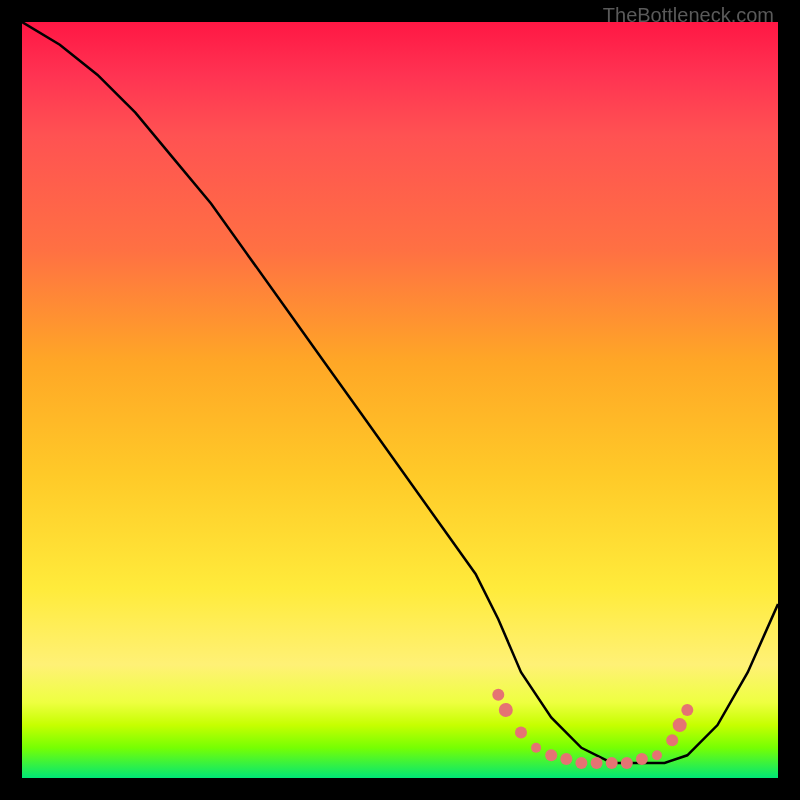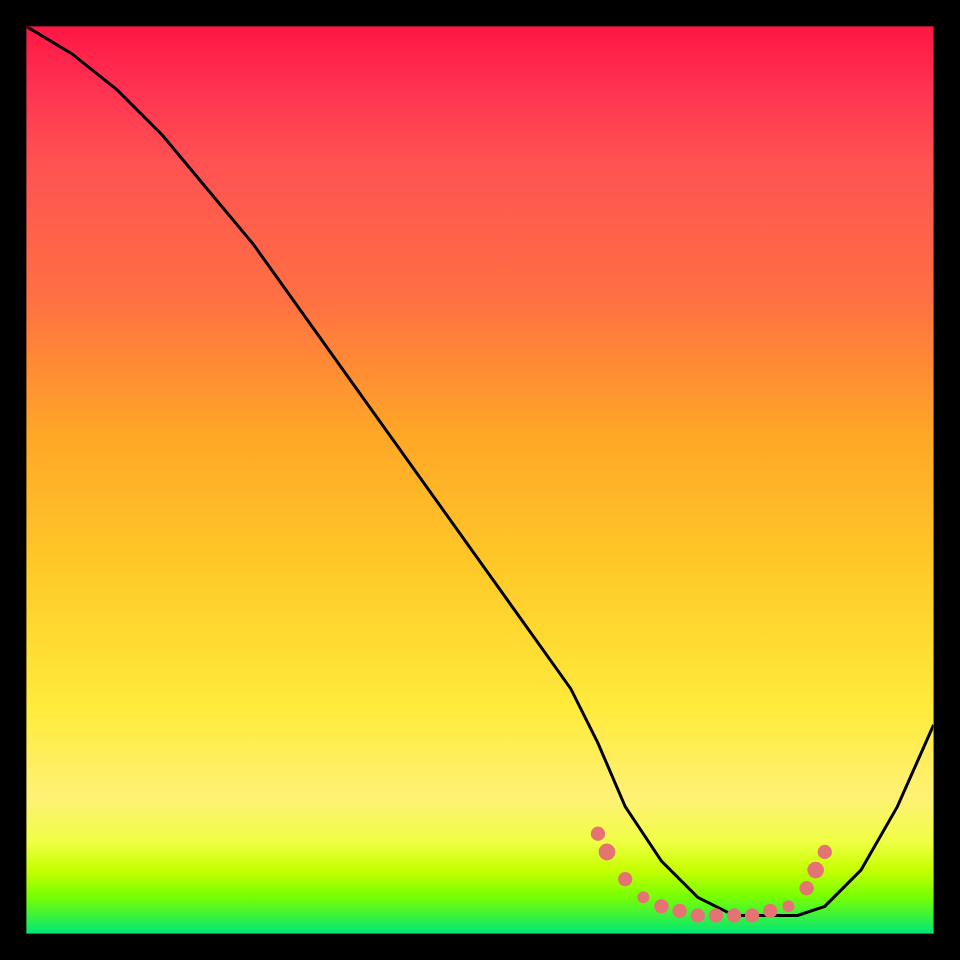--- a/index.html
+++ b/index.html
@@ -56,20 +56,21 @@
     z-index: 5;
   }
   .dot {
     fill: #e57373;
   }
 </style>
 </head>
 <body>
 
 <div class="chart-container">
+  <div class="watermark">TheBottleneck.com</div>
   <div class="plot-area">
     <svg class="curve" viewBox="0 0 756 756" preserveAspectRatio="none">
       <path id="curve-path" fill="none" stroke="#000" stroke-width="2.5" d="M0.0 0.0 L37.8 22.7 L75.6 52.9 L113.4 90.7 L151.2 136.1 L189.0 181.4 L226.8 234.4 L264.6 287.3 L302.4 340.2 L340.2 393.1 L378.0 446.0 L415.8 499.0 L453.6 551.9 L476.3 597.2 L499.0 650.2 L529.2 695.5 L559.4 725.8 L589.7 740.9 L619.9 740.9 L642.6 740.9 L665.3 733.3 L695.5 703.1 L725.8 650.2 L756.0 582.1"></path>
       <g id="dots">
           <circle cx="476.3" cy="672.8" r="6" class="dot"></circle>
           <circle cx="483.8" cy="688.0" r="7" class="dot"></circle>
           <circle cx="499.0" cy="710.6" r="6" class="dot"></circle>
           <circle cx="514.1" cy="725.8" r="5" class="dot"></circle>
           <circle cx="529.2" cy="733.3" r="6" class="dot"></circle>
           <circle cx="544.3" cy="737.1" r="6" class="dot"></circle>

